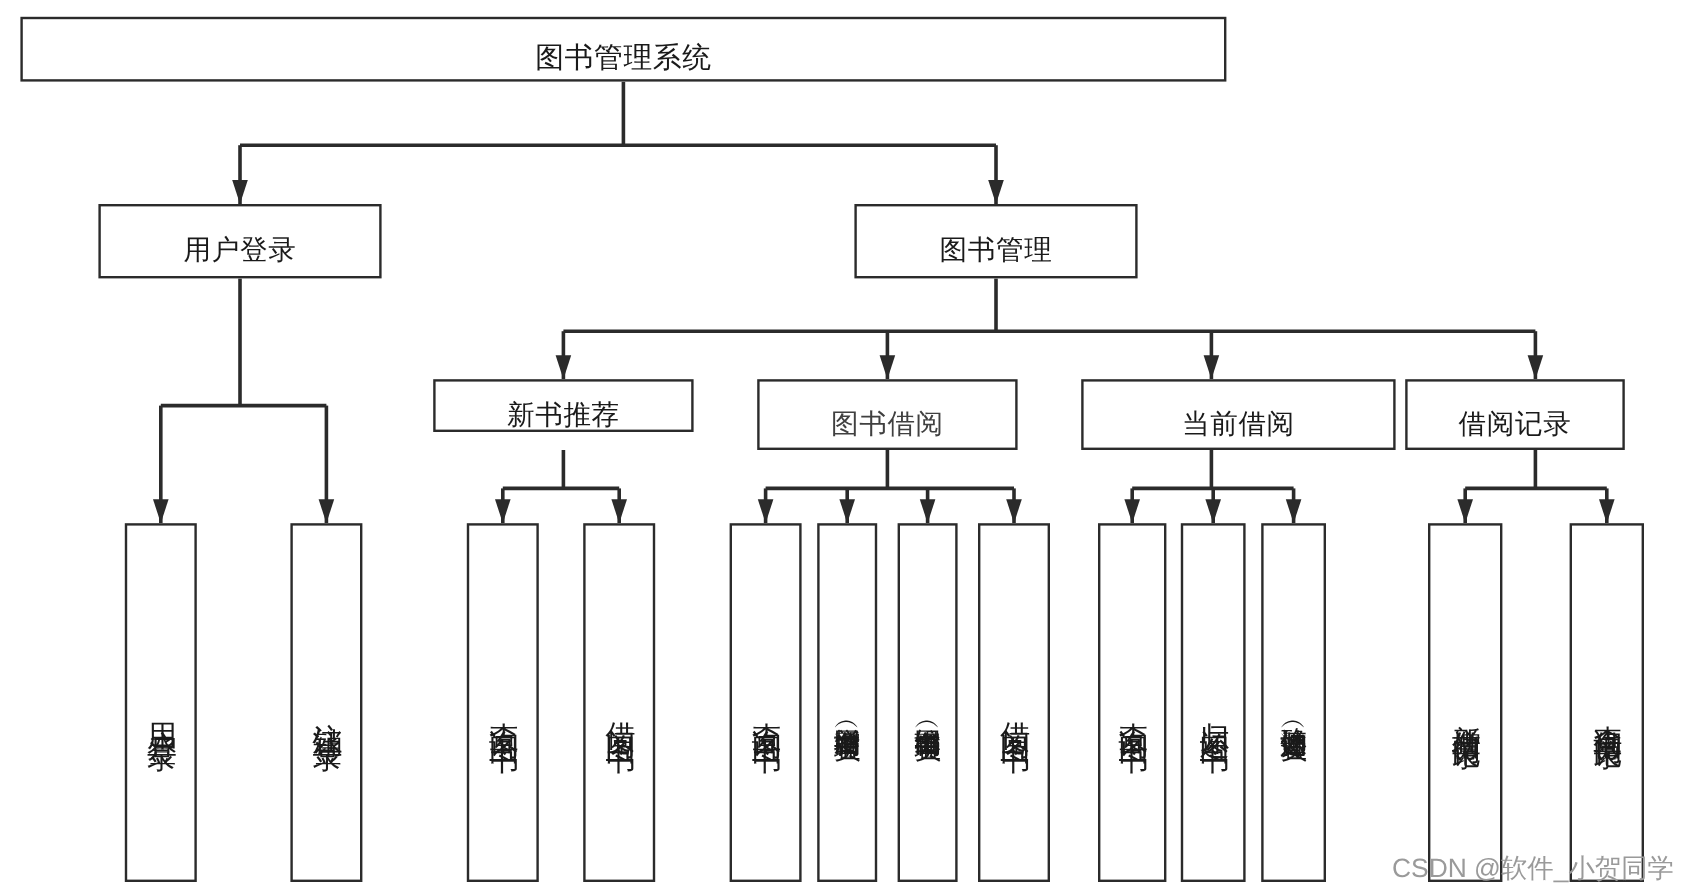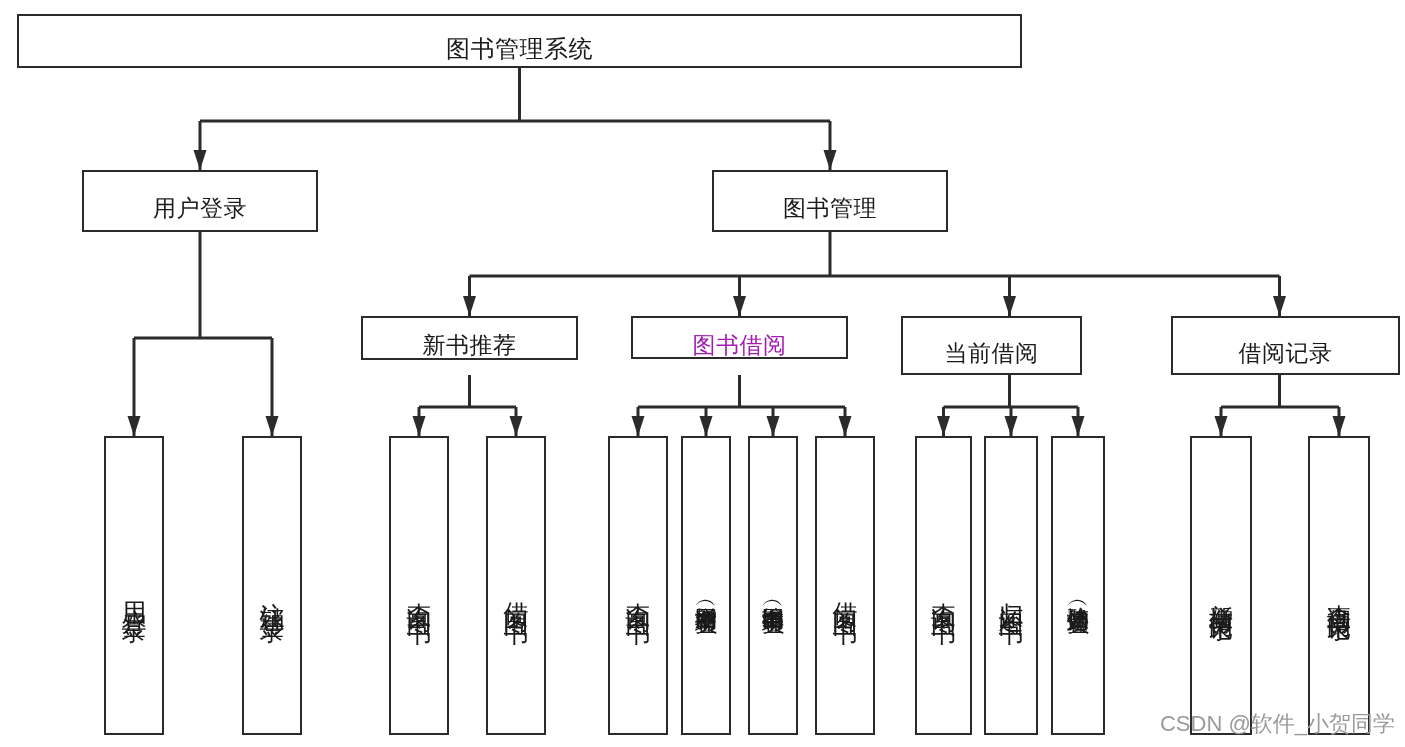--- a/index.html
+++ b/index.html
@@ -129,27 +129,27 @@
       </div>
       <div class="node horiz" style="left: 82px; top: 170px; width: 236px; height: 62px; border-color: rgb(43, 43, 43); color: rgb(26, 26, 26);">
         <span class="label">用户登录</span>
       </div>
       <div class="node horiz" style="left: 712px; top: 170px; width: 236px; height: 62px; border-color: rgb(43, 43, 43); color: rgb(26, 26, 26);">
         <span class="label">图书管理</span>
       </div>
       <div class="node horiz" style="left: 361px; top: 316px; width: 217px; height: 44px; border-color: rgb(43, 43, 43); color: rgb(26, 26, 26);">
         <span class="label">新书推荐</span>
       </div>
-      <div class="node horiz" style="left: 631px; top: 316px; width: 217px; height: 43px; border-color: rgb(43, 43, 43); color: #a21caf;">
+      <div class="node horiz" style="left: 631px; top: 316px; width: 217px; height: 59px; border-color: rgb(43, 43, 43); color: #404040;">
         <span class="label">图书借阅</span>
       </div>
-      <div class="node horiz" style="left: 901px; top: 316px; width: 181px; height: 59px; border-color: rgb(43, 43, 43); color: rgb(26, 26, 26);">
+      <div class="node horiz" style="left: 901px; top: 316px; width: 262px; height: 59px; border-color: rgb(43, 43, 43); color: rgb(26, 26, 26);">
         <span class="label">当前借阅</span>
       </div>
-      <div class="node horiz" style="left: 1171px; top: 316px; width: 229px; height: 59px; border-color: rgb(43, 43, 43); color: rgb(26, 26, 26);">
+      <div class="node horiz" style="left: 1171px; top: 316px; width: 183px; height: 59px; border-color: rgb(43, 43, 43); color: rgb(26, 26, 26);">
         <span class="label">借阅记录</span>
       </div>
       <div class="node vert " style="left: 104px; top: 436px; width: 60px; height: 299px; border-color: rgb(43, 43, 43); color: rgb(26, 26, 26);">
         <span class="label">用户登录</span>
       </div>
       <div class="node vert " style="left: 242px; top: 436px; width: 60px; height: 299px; border-color: rgb(43, 43, 43); color: rgb(26, 26, 26);">
         <span class="label">注销登录</span>
       </div>
       <div class="node vert " style="left: 389px; top: 436px; width: 60px; height: 299px; border-color: rgb(43, 43, 43); color: rgb(26, 26, 26);">
         <span class="label">查询图书</span>

